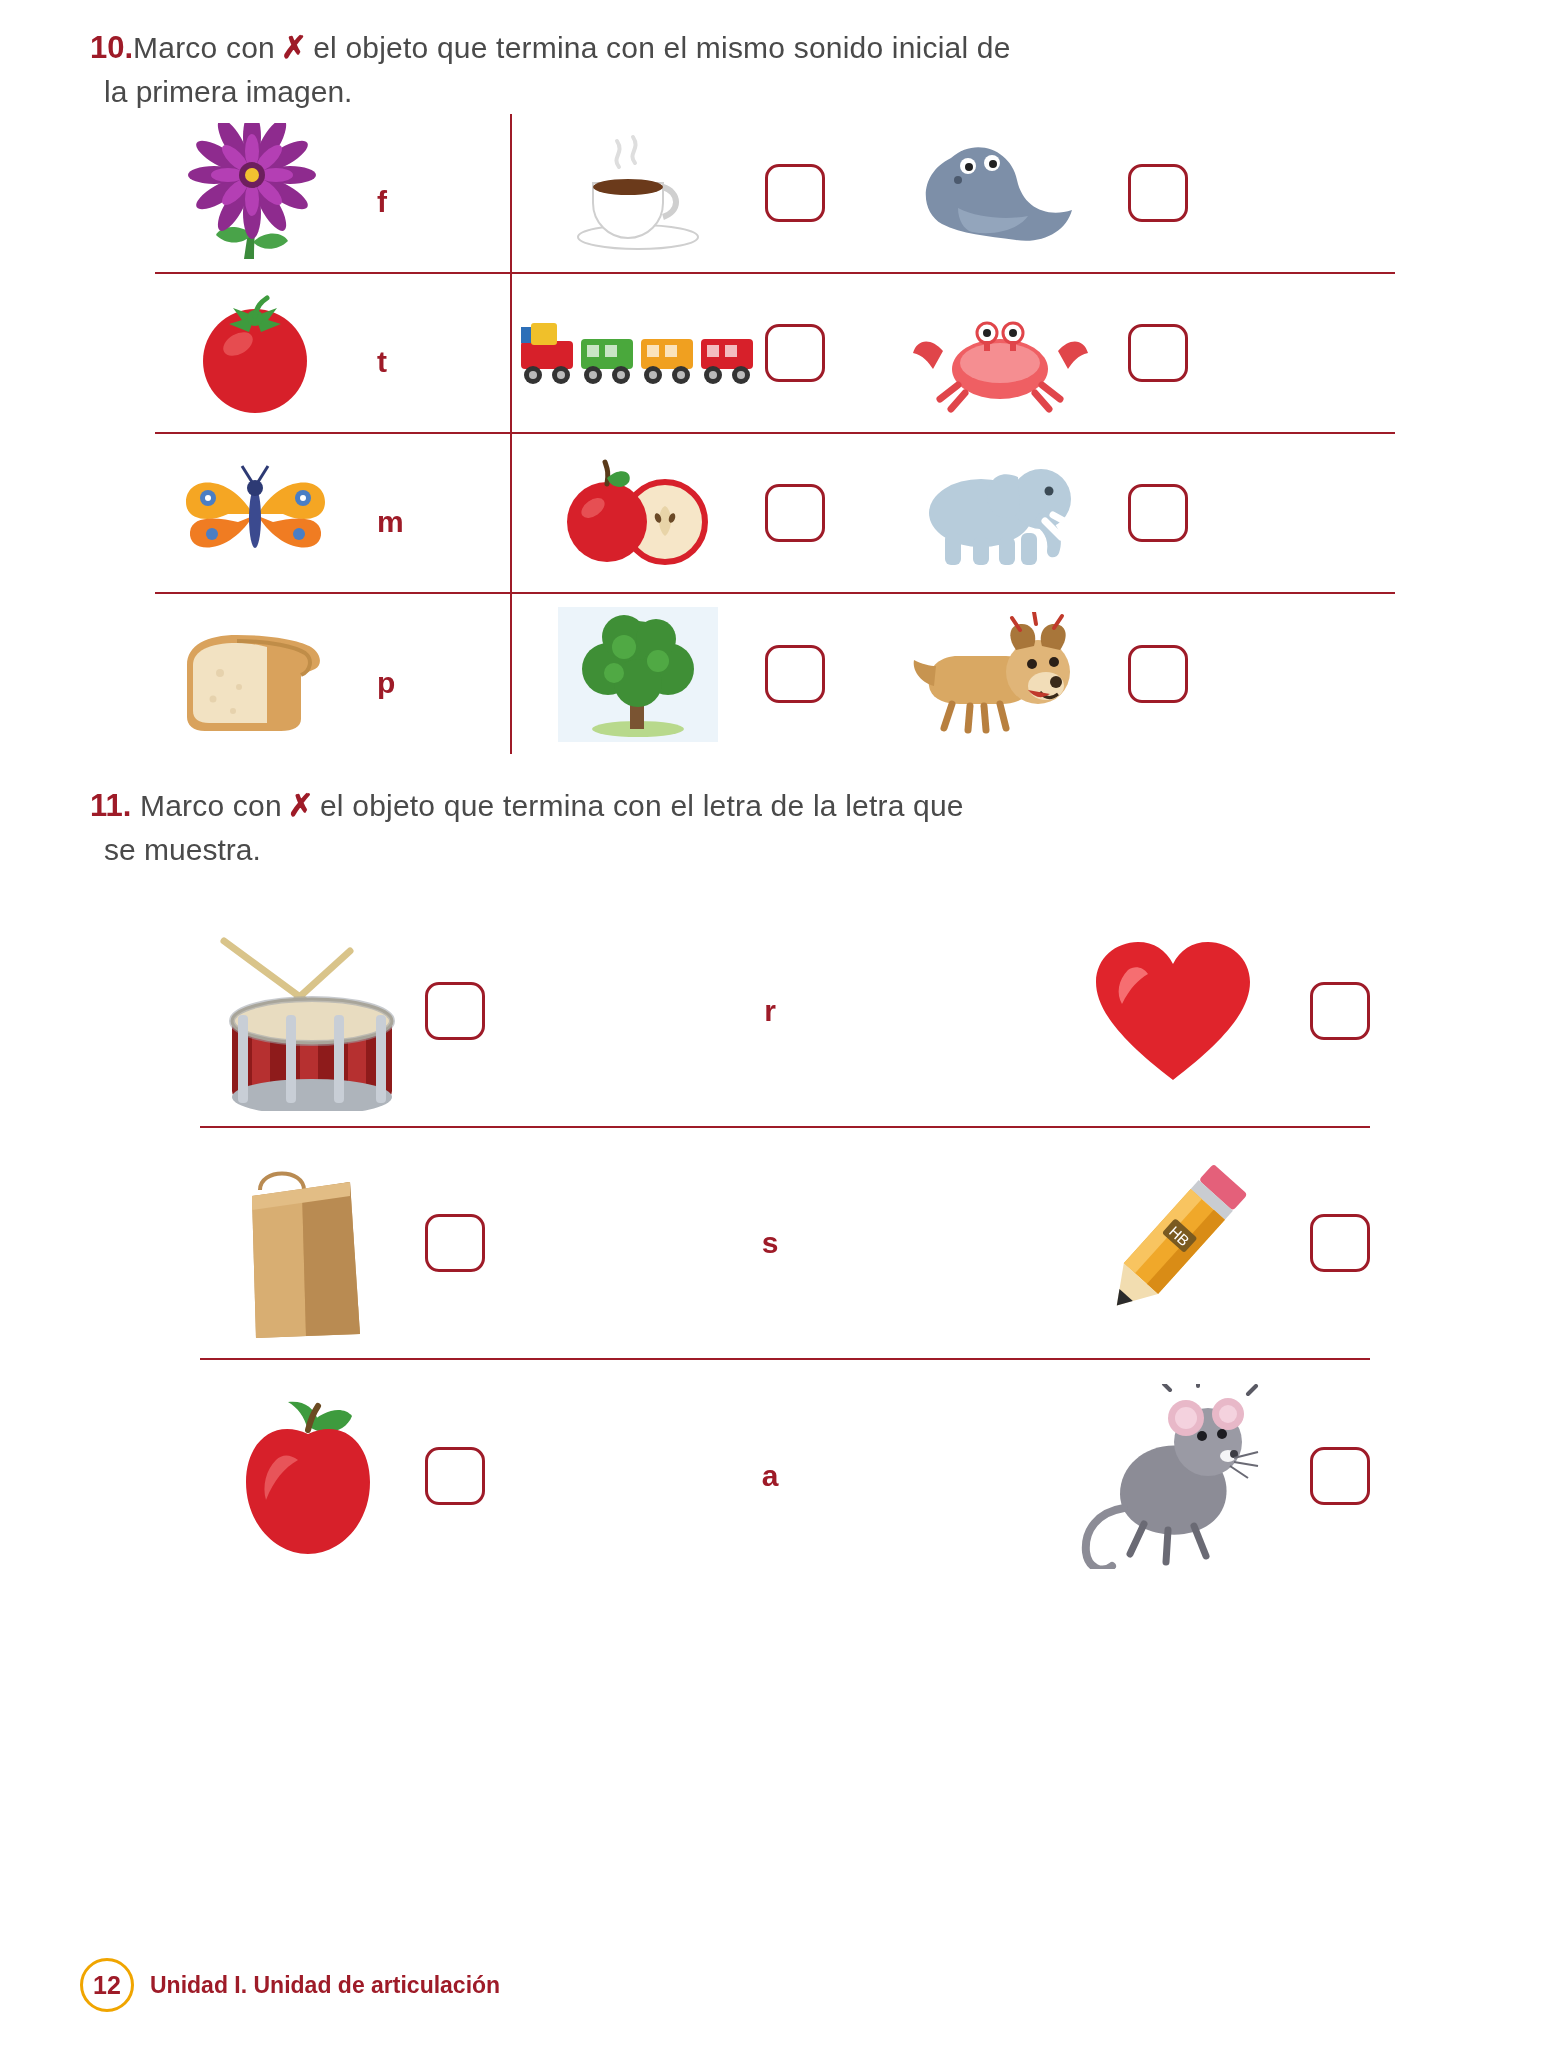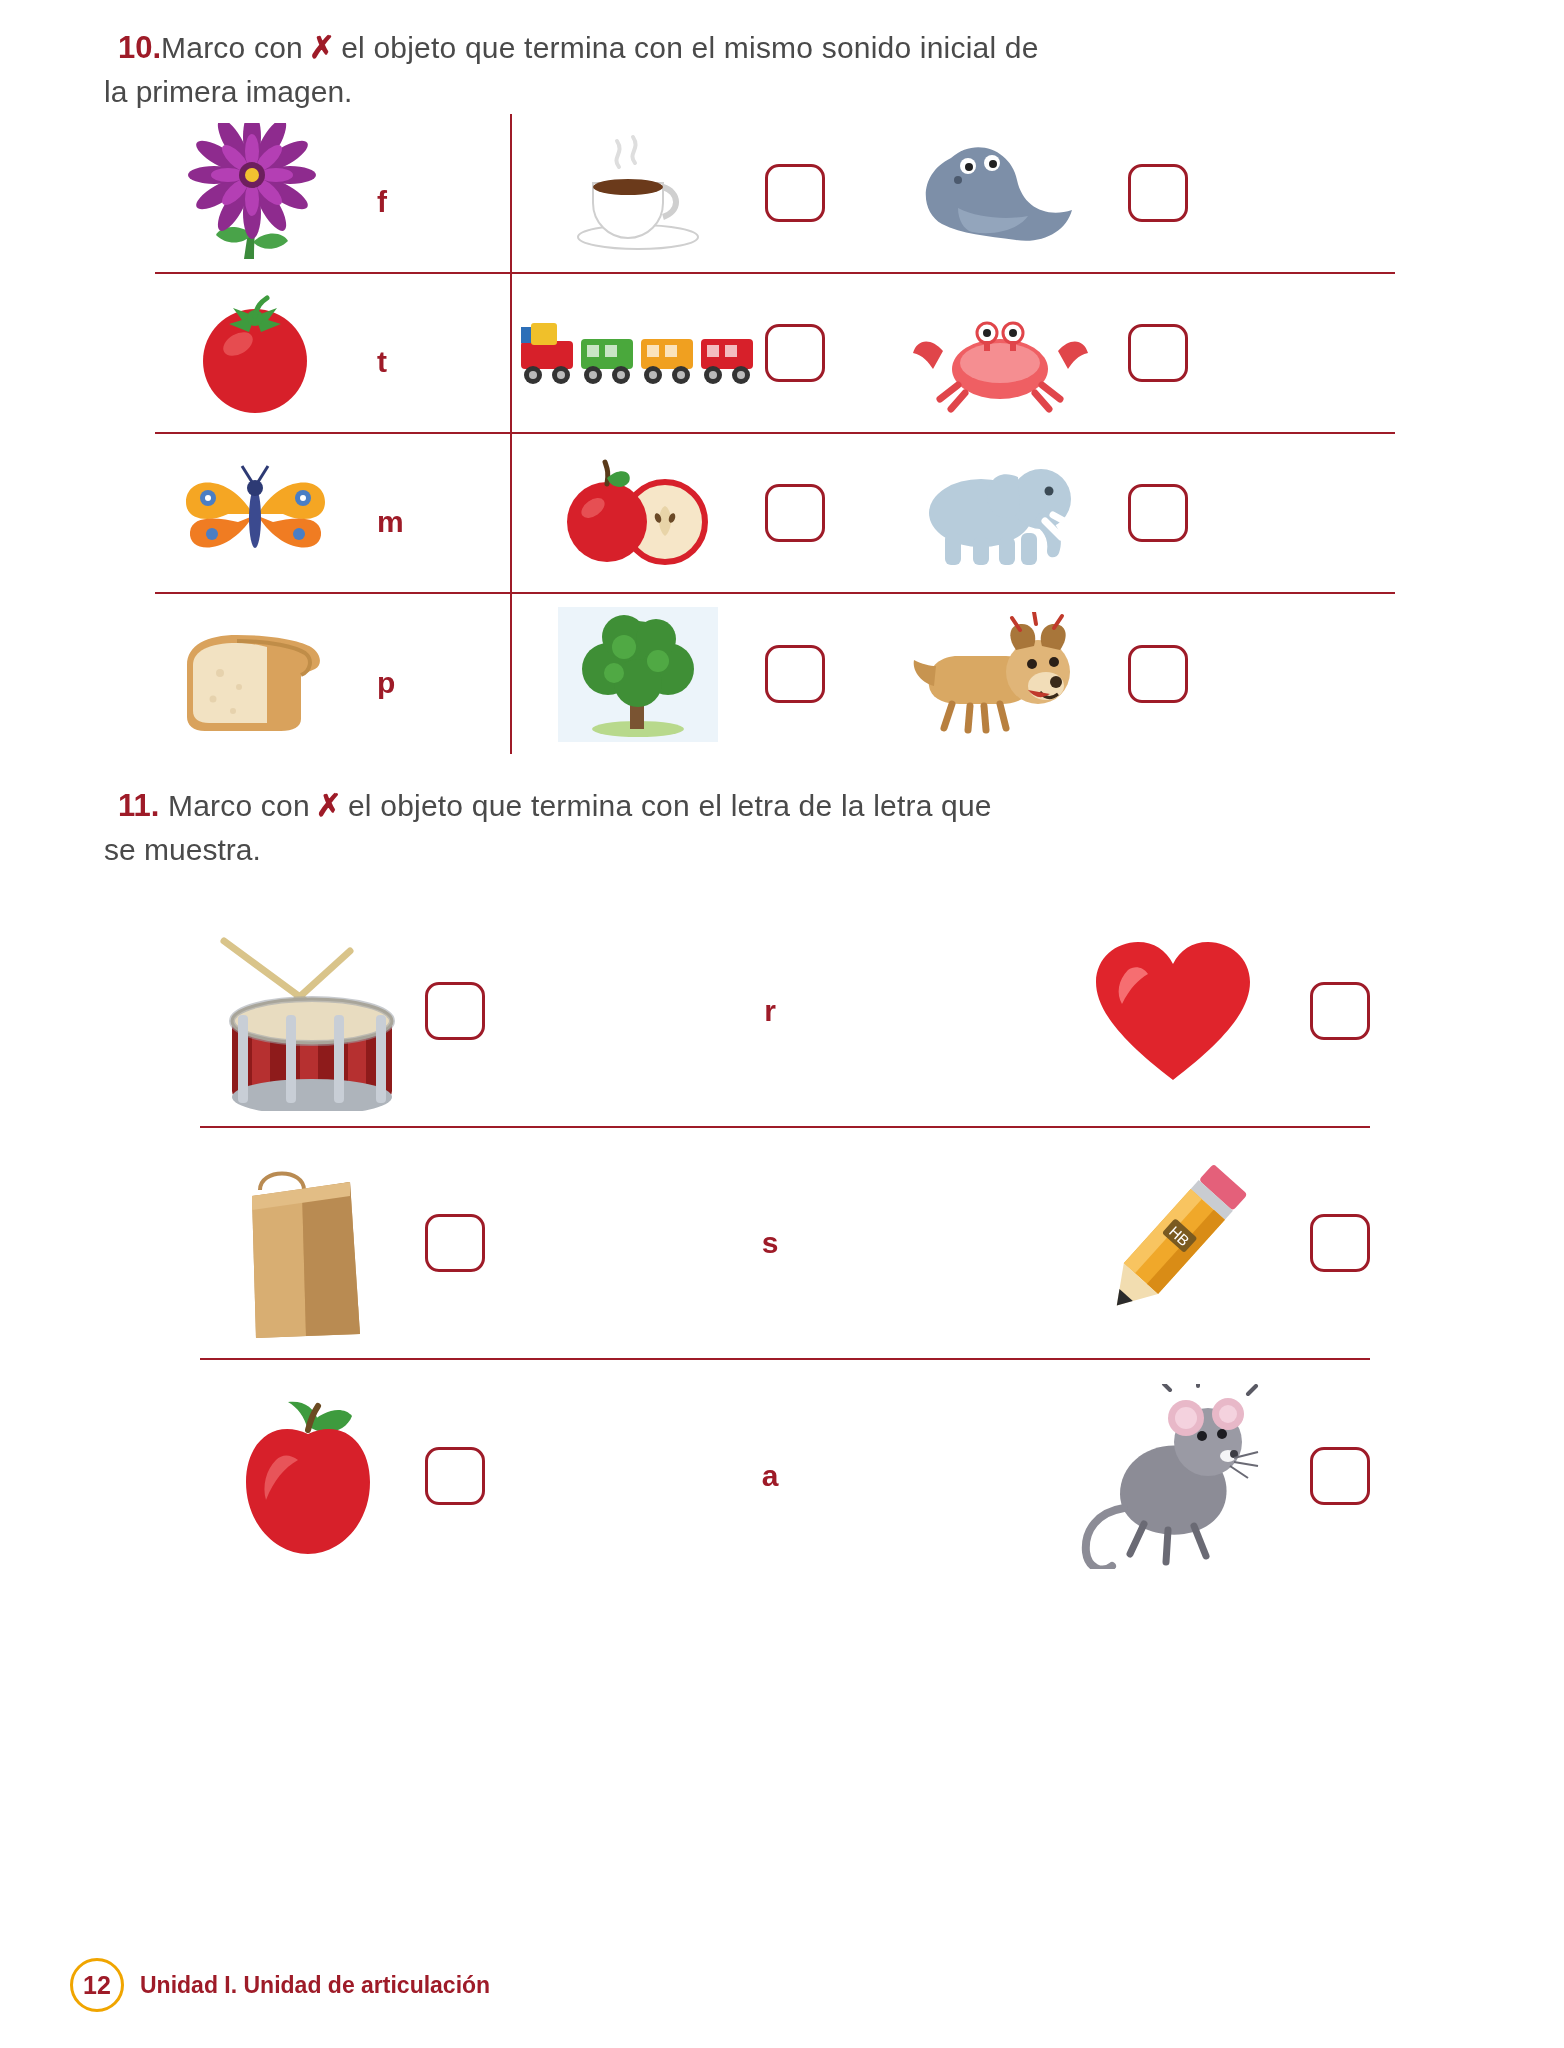--- a/index.html
+++ b/index.html
@@ -17,21 +17,21 @@
   .page {
     position: relative;
     width: 1564px; height: 2048px;
     padding: 0;
   }
 
   
   .ex-head {
     display: flex;
     align-items: flex-start;
-    padding-left: 118px;
+    padding-left: 90px;
     padding-right: 110px;
   }
   .ex-num {
     color: #9e1b28;
     font-weight: bold;
     font-size: 31px;
     letter-spacing: 0px;
     flex: 0 0 auto;
     line-height: 44px;
   }
@@ -154,21 +154,21 @@
   .e11-right .pic {
     width: 230px; height: 210px;
     display: flex; align-items: center; justify-content: center;
   }
   .e11-right .chk { margin-left: 22px; }
   .e11-left .chk { margin-left: 10px; }
 
   
   .footer {
     position: absolute;
-    left: 70px;
+    left: 80px;
     bottom: 62px;
     display: flex;
     align-items: center;
   }
   .pagebadge {
     width: 54px; height: 54px;
     border: 3px solid #f0a500;
     border-radius: 50%;
     color: #9e1b28;
     font-weight: bold;

